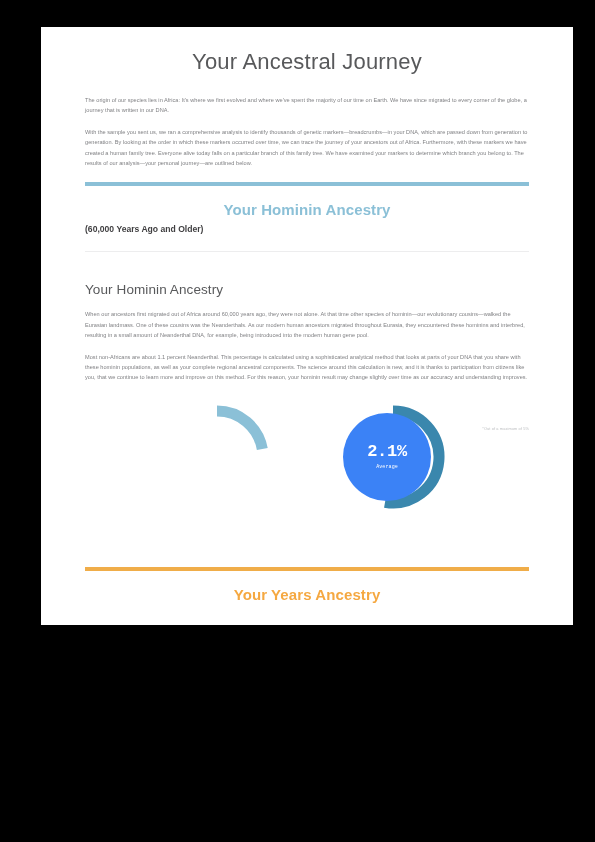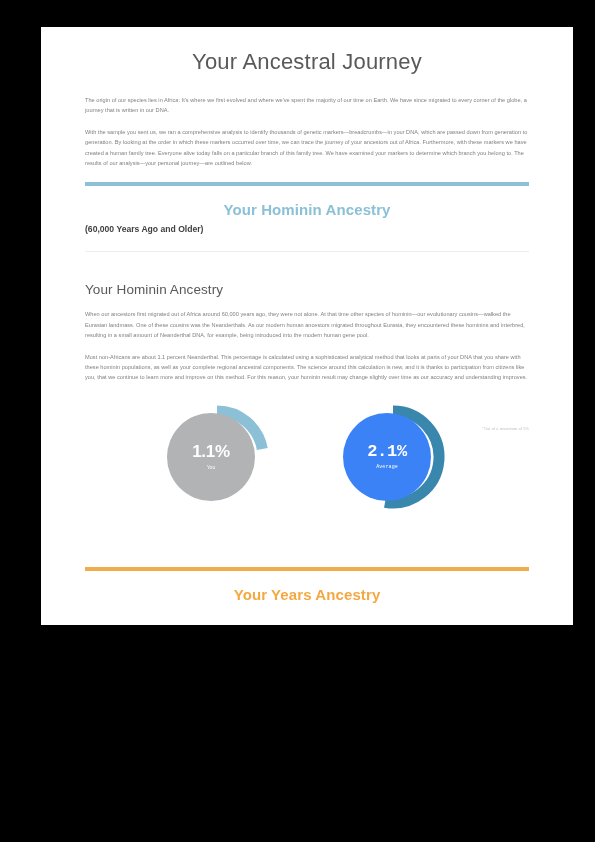--- a/index.html
+++ b/index.html
@@ -195,24 +195,20 @@
 
     <div class="chart-block">
       <div class="chart-note">*Out of a maximum of 5%</div>
 
       <div class="donut-row">
 
         <div class="donut you">
           <svg width="104" height="104" viewBox="0 0 104 104">
             <path id="arc-you" fill="none" stroke-width="11" stroke-linecap="butt" d="M 50 6 A 46 46 0 0 1 95.30115663856157 44.0121838273212" stroke="#8bc0d7"></path>
           </svg>
-          <div class="disc">
-            <div class="pct">1.1%</div>
-            <div class="who">You</div>
-          </div>
         </div>
 
         <div class="donut average">
           <svg width="104" height="104" viewBox="0 0 104 104">
             <path id="arc-avg" fill="none" stroke-width="11" stroke-linecap="butt" d="M 50 6 A 46 46 0 1 1 42.01218382732121 97.30115663856157" stroke="#3a87ad"></path>
           </svg>
           <div class="disc">
             <div class="pct">2.1%</div>
             <div class="who">Average</div>
           </div>

